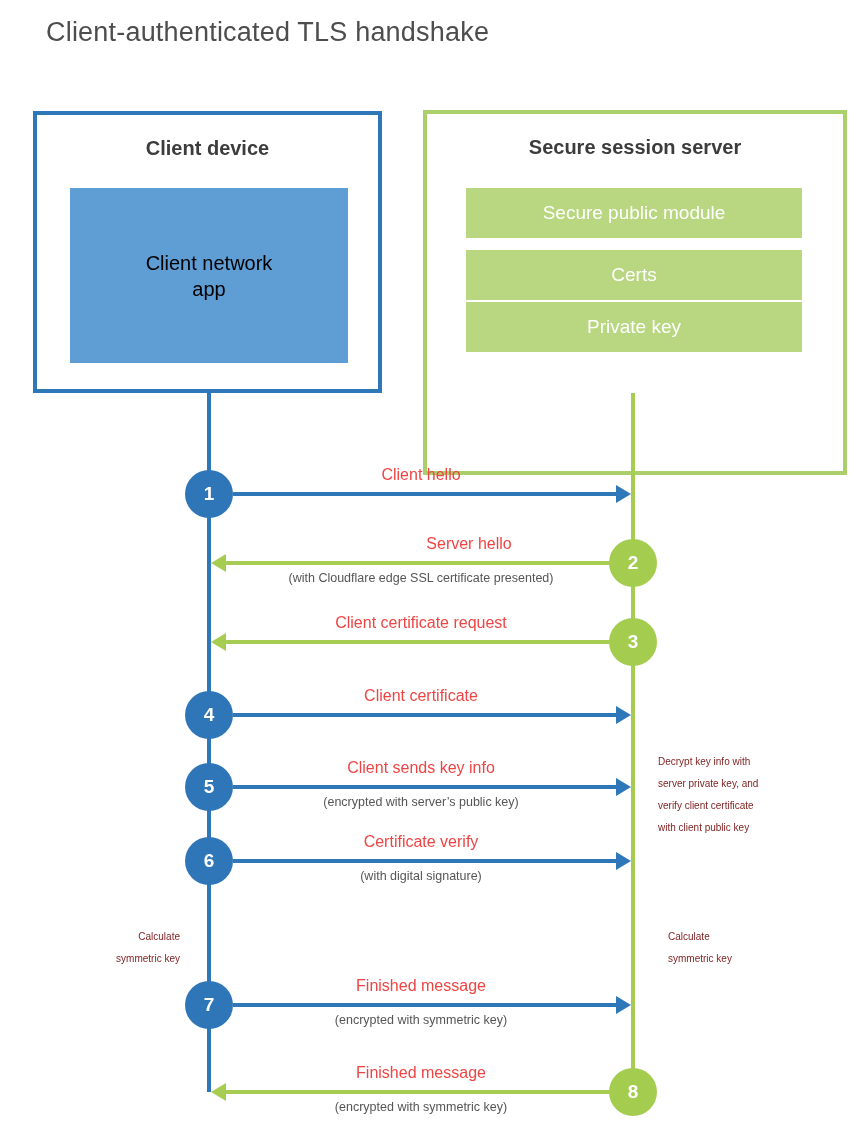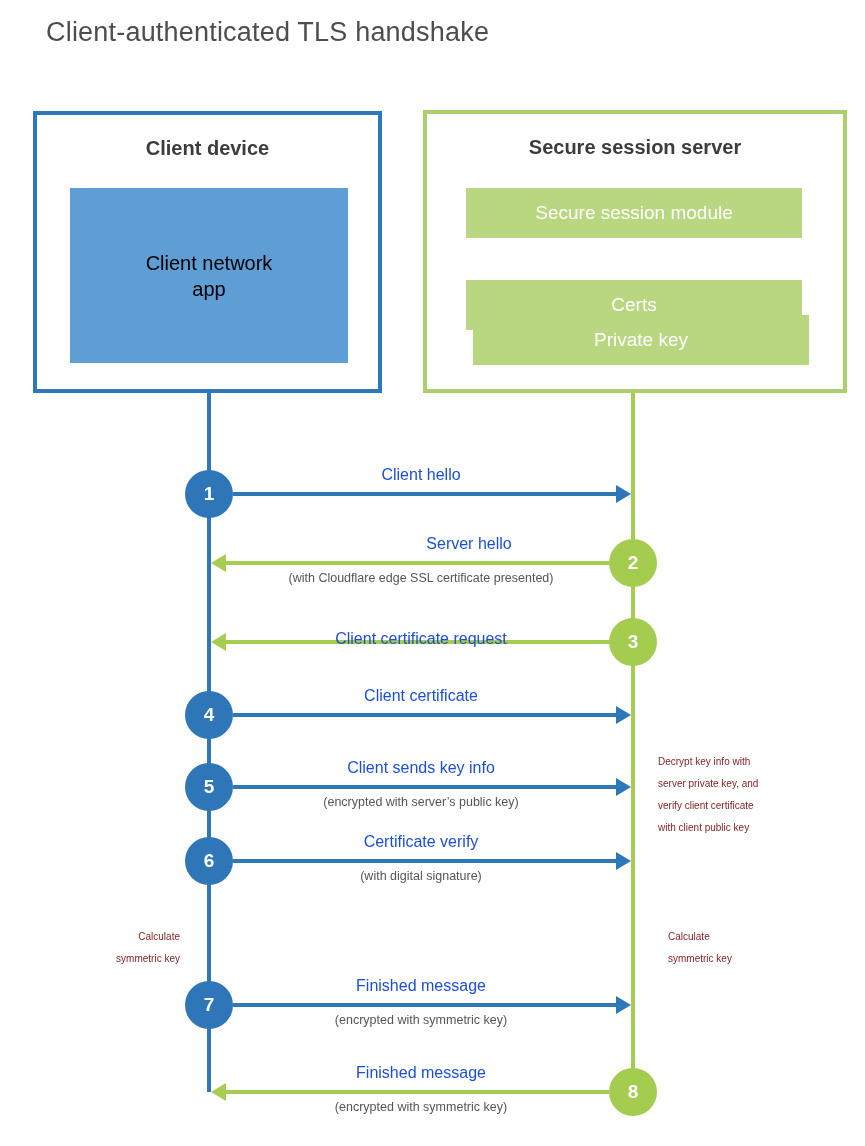--- a/index.html
+++ b/index.html
@@ -9,39 +9,39 @@
     overflow:hidden;
   }
   .title {
     position:absolute; left:46px; top:17px;
     font-size:27px; font-weight:300; color:#4d4d4d; letter-spacing:0.2px;
   }
 
   
   .entity-box { position:absolute; background:#ffffff; box-sizing:border-box;padding-left:44px; }
   .client-box { left:33px; top:111px; width:349px; height:282px; border:4px solid #2e77b9; }
-  .server-box { left:423px; top:110px; width:424px; height:283px; border:4px solid #aacf6b; }
+  .server-box { left:423px; top:110px; width:424px; height:365px; border:4px solid #aacf6b; }
   .entity-title {
     position:absolute; left:0; right:0; top:22px; text-align:center;
     font-size:20px; font-weight:bold; color:#3c3c3c;
   }
   .client-app-rect {
     position:absolute; left:33px; top:73px; width:278px; height:175px;
     background:#5f9dd5; color:#000000; font-size:20px;
     display:flex; align-items:center; justify-content:center; text-align:center;
     white-space:pre-line; line-height:26px;
   }
   .server-bar {
     position:absolute; left:39px; width:336px; height:50px;
     background:#b9d780; color:#ffffff; font-size:19px;
     display:flex; align-items:center; justify-content:center;
   }
   .bar-1 { top:74px; }
-  .bar-2 { top:136px;margin-top:30px; }
-  .bar-3 { top:201px;margin-left:7px; }
+  .bar-2 { top:136px; }
+  .bar-3 { top:188px; }
 
   
   .lifeline { position:absolute; width:4px; }
   .lifeline.blue  { left:207px; top:392px; height:700px; background:#2e77b9; }
   .lifeline.green { left:631px; top:393px; height:700px; background:#a6cd52; }
 
   
   .arrow { position:absolute; height:0; }
   .arrow .shaft { position:absolute; top:-2px; height:4px; }
   .arrow.right { left:233px; width:398px; }
@@ -58,21 +58,21 @@
     position:absolute; width:48px; height:48px; border-radius:50%;
     display:flex; align-items:center; justify-content:center;
     color:#ffffff; font-size:19px; font-weight:bold;
   }
   .step-circle.blue  { left:185px; background:#2e76b8; }
   .step-circle.green { left:609px; background:#a4cc4f; }
 
   
   .msg-label {
     position:absolute; left:421px; transform:translateX(-50%);
-    font-size:16px; color:#1d4ed8; white-space:nowrap;
+    font-size:16px; color:#ef4444; white-space:nowrap;
   }
   .msg-sub {
     position:absolute; left:421px; transform:translateX(-50%);
     font-size:12.5px; color:#555555; white-space:nowrap;
   }
 
   
   .side-note {
     position:absolute; font-size:10px; color:#7f1d1d;
     line-height:22px; white-space:pre-line;
@@ -89,21 +89,21 @@
   <div class="title">Client-authenticated TLS handshake</div>
 
   <div class="entity-box client-box">
     <div class="entity-title">Client device</div>
     <div class="client-app-rect">Client network
 app</div>
   </div>
 
   <div class="entity-box server-box">
     <div class="entity-title">Secure session server</div>
-    <div class="server-bar bar-1">Secure session module</div>
+    <div class="server-bar bar-1">Secure public module</div>
     <div class="server-bar bar-2">Certs</div>
     <div class="server-bar bar-3">Private key</div>
   </div>
 
   <div class="lifeline blue"></div>
   <div class="lifeline green"></div>
 
   <div class="arrow right" style="top:494px;">
     <div class="shaft"></div>
     <div class="head"></div>
@@ -116,21 +116,21 @@
     <div class="head"></div>
   </div>
   <div class="msg-label" style="top:535px;margin-left:48px;">Server hello</div>
   <div class="msg-sub" style="top:571px;">(with Cloudflare edge SSL certificate presented)</div>
   <div class="step-circle green" style="top:539px;">2</div>
 
   <div class="arrow left" style="top:642px;">
     <div class="shaft"></div>
     <div class="head"></div>
   </div>
-  <div class="msg-label" style="top:614px;margin-top:16px;">Client certificate request</div>
+  <div class="msg-label" style="top:614px;">Client certificate request</div>
   <div class="step-circle green" style="top:618px;">3</div>
 
   <div class="arrow right" style="top:715px;">
     <div class="shaft"></div>
     <div class="head"></div>
   </div>
   <div class="msg-label" style="top:687px;">Client certificate</div>
   <div class="step-circle blue" style="top:691px;">4</div>
 
   <div class="arrow right" style="top:787px;">

